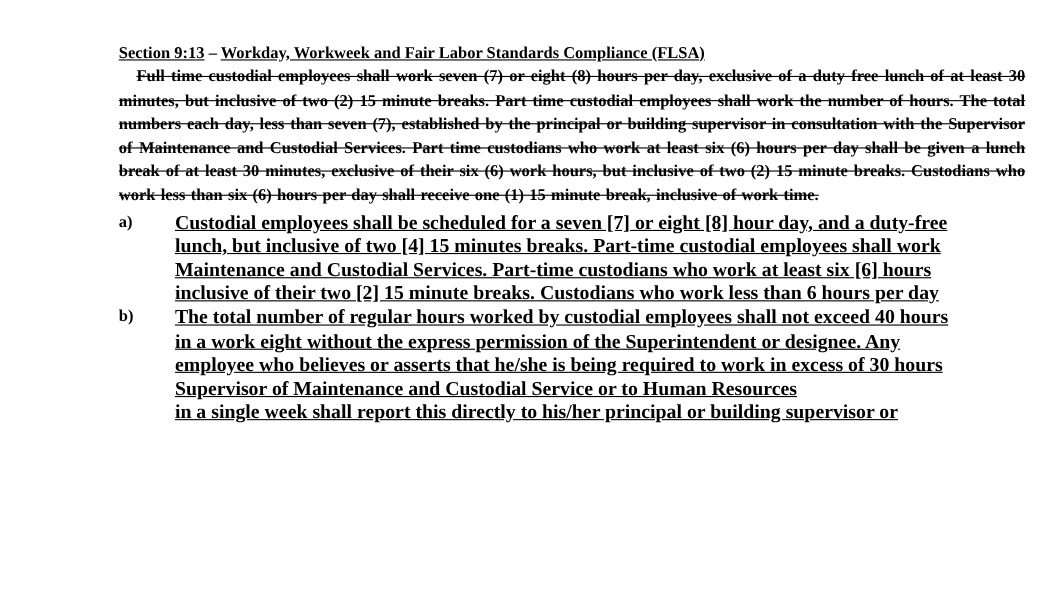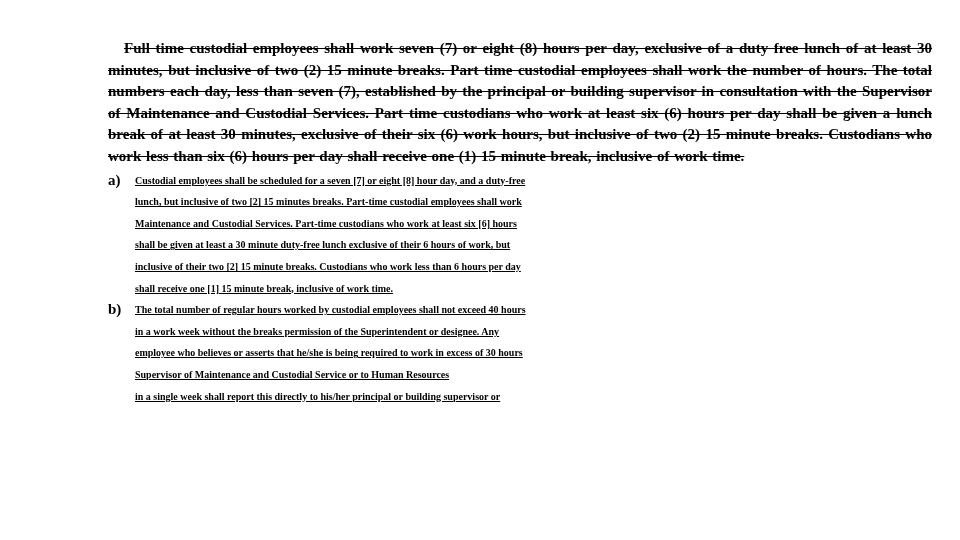--- a/index.html
+++ b/index.html
@@ -7,46 +7,47 @@
       font-family: "Liberation Serif", "DejaVu Serif", serif; color: #000; }
     .doc { position: absolute; left: 108px; top: 38px; width: 824px; }
     .title { font-weight: bold; font-size: 15px; line-height: 22px; white-space: nowrap; }
     .title .u { text-decoration: underline; }
     .struck { font-weight: bold; font-size: 15px; line-height: 21.6px;
       text-align: justify; text-align-last: left; text-decoration: line-through;
       text-indent: 16px; word-spacing: 1px; font-family: Liberation Serif, serif; }
     .list { margin-top: 2px; }
     .item { position: relative; padding-left: 27px; width: 720px; }
     .item .marker { position: absolute; left: 0; top: 0; font-weight: bold; font-size: 15px; line-height: 21.6px; }
-    .item .text { font-weight: bold; font-size: 10px; line-height: 21.6px; text-decoration: underline; }
+    .item .text { font-weight: bold; font-size: 18px; line-height: 21.6px; text-decoration: underline; margin-left: 24px; }
     .line { display: block; white-space: nowrap; }
   </style>
 </head>
 <body>
 
 <div class="doc">
+  <div class="title">
+    <span class="u">Section 9:13</span><span> – </span><span class="u">Workday, Workweek and Fair Labor Standards Compliance (FLSA)</span>
+  </div>
 
   <div class="struck">Full time custodial employees shall work seven (7) or eight (8) hours per day, exclusive of a duty free lunch of at least 30 minutes, but inclusive of two (2) 15 minute breaks. Part time custodial employees shall work the number of hours. The total numbers each day, less than seven (7), established by the principal or building supervisor in consultation with the Supervisor of Maintenance and Custodial Services. Part time custodians who work at least six (6) hours per day shall be given a lunch break of at least 30 minutes, exclusive of their six (6) work hours, but inclusive of two (2) 15 minute breaks. Custodians who work less than six (6) hours per day shall receive one (1) 15 minute break, inclusive of work time.</div>
 
   <div class="list">
     <div class="item">
       <span class="marker">a)</span>
       <div class="text">
         <span class="line">Custodial employees shall be scheduled for a seven [7] or eight [8] hour day, and a duty-free</span>
-        <span class="line">lunch, but inclusive of two [2] 15 minutes breaks.  Part-time custodial employees shall work</span>
+        <span class="line">lunch, but inclusive of two [4] 15 minutes breaks.  Part-time custodial employees shall work</span>
         <span class="line">Maintenance and Custodial Services.  Part-time custodians who work at least six [6] hours</span>
-        <span class="line">shall be given at least a 30 minute duty-free lunch exclusive of their 6 hours of work, but</span>
         <span class="line">inclusive of their two [2] 15 minute breaks.  Custodians who work less than 6 hours per day</span>
-        <span class="line">shall receive one [1] 15 minute break, inclusive of work time.</span>
       </div>
     </div>
     <div class="item">
       <span class="marker">b)</span>
       <div class="text">
         <span class="line">The total number of regular hours worked by  custodial employees shall not exceed 40 hours</span>
-        <span class="line">in a work week without the breaks permission of the Superintendent or designee.  Any</span>
+        <span class="line">in a work eight without the express permission of the Superintendent or designee.  Any</span>
         <span class="line">employee who believes or asserts that he/she is being required to work in excess of 30 hours</span>
         <span class="line">Supervisor of Maintenance and Custodial Service or to Human Resources</span>
         <span class="line">in a single week shall report this directly to his/her principal or building supervisor or</span>
       </div>
     </div>
   </div>
 </div>
 
 </body></html>

